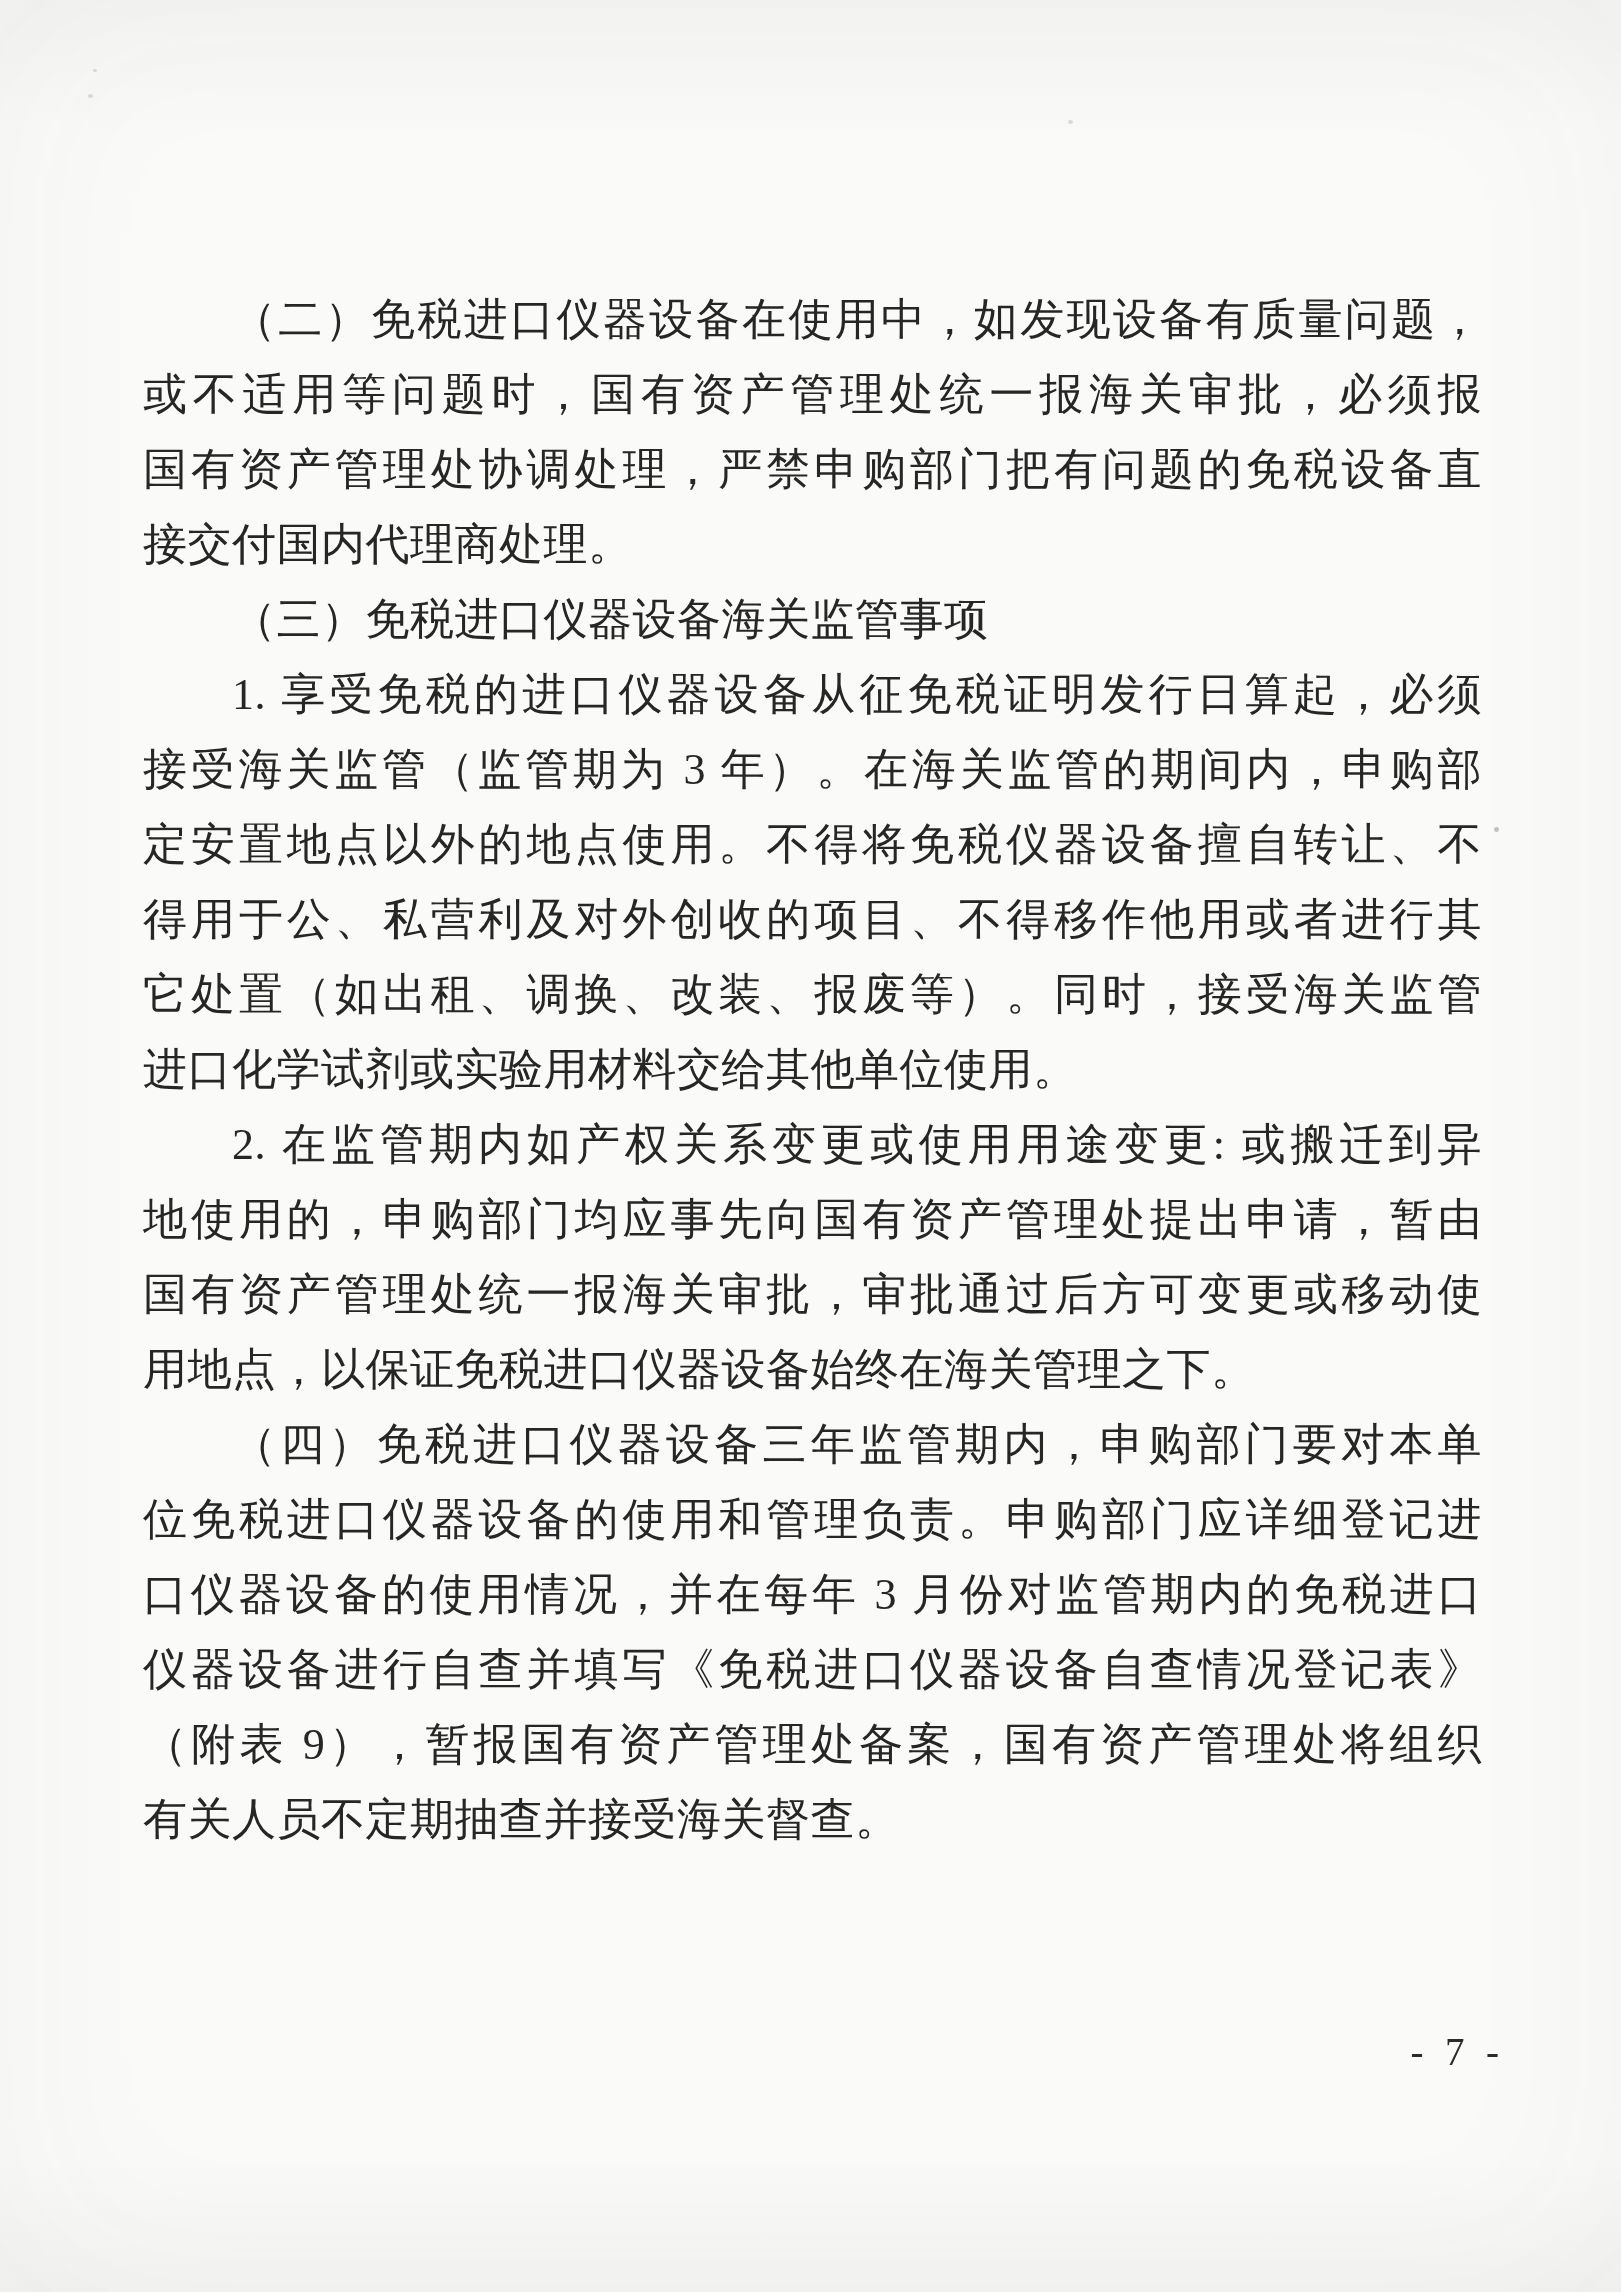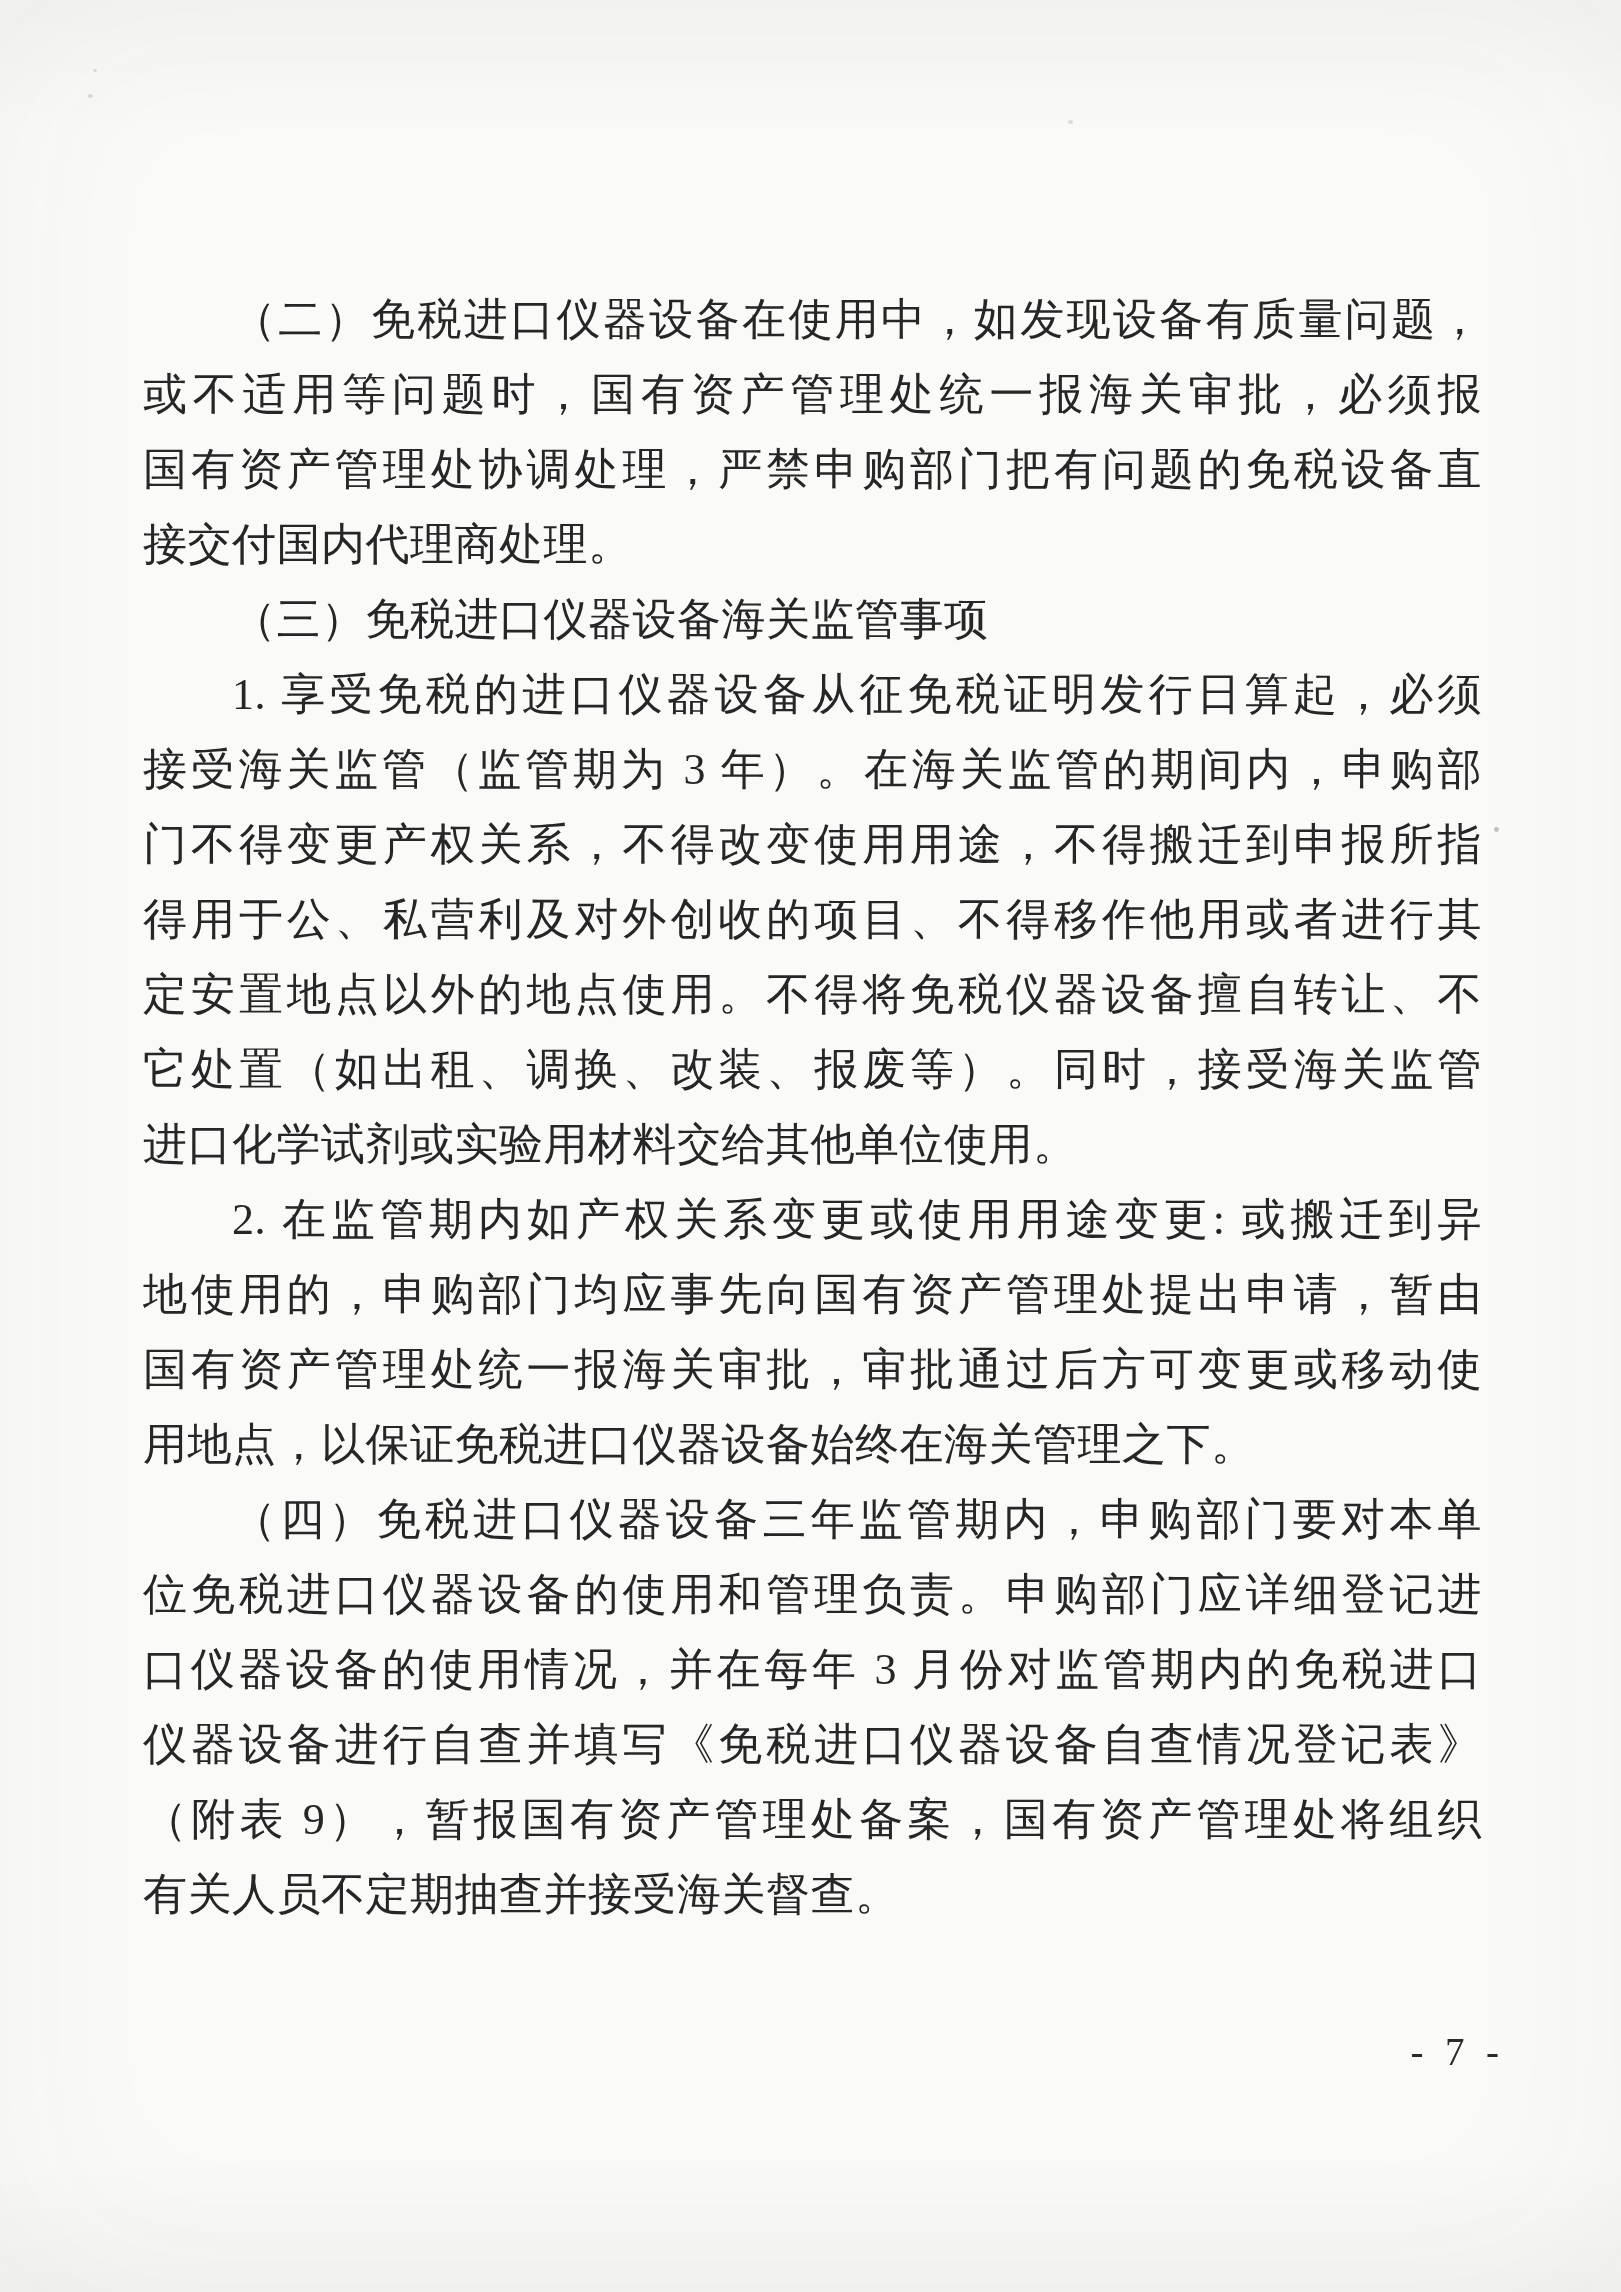--- a/index.html
+++ b/index.html
@@ -79,23 +79,22 @@
       <div class="line end">接交付国内代理商处理。</div>
     </div>
 
     <div class="para">
       <div class="line indent end">（三）免税进口仪器设备海关监管事项</div>
     </div>
 
     <div class="para">
       <div class="line indent">1. 享受免税的进口仪器设备从征免税证明发行日算起，必须</div>
       <div class="line">接受海关监管（监管期为 3 年）。在海关监管的期间内，申购部</div>
-      <div class="line">门不得变更产权关系，不得改变使用用途，不得搬迁到申报所指</div>
+      <div class="line">定安置地点以外的地点使用。不得将免税仪器设备擅自转让、不</div>
       <div class="line">得用于公、私营利及对外创收的项目、不得移作他用或者进行其</div>
-      <div class="line">定安置地点以外的地点使用。不得将免税仪器设备擅自转让、不</div>
       <div class="line">它处置（如出租、调换、改装、报废等）。同时，接受海关监管</div>
       <div class="line end">进口化学试剂或实验用材料交给其他单位使用。</div>
     </div>
 
     <div class="para">
       <div class="line indent">2. 在监管期内如产权关系变更或使用用途变更: 或搬迁到异</div>
       <div class="line">地使用的，申购部门均应事先向国有资产管理处提出申请，暂由</div>
       <div class="line">国有资产管理处统一报海关审批，审批通过后方可变更或移动使</div>
       <div class="line end">用地点，以保证免税进口仪器设备始终在海关管理之下。</div>
     </div>

